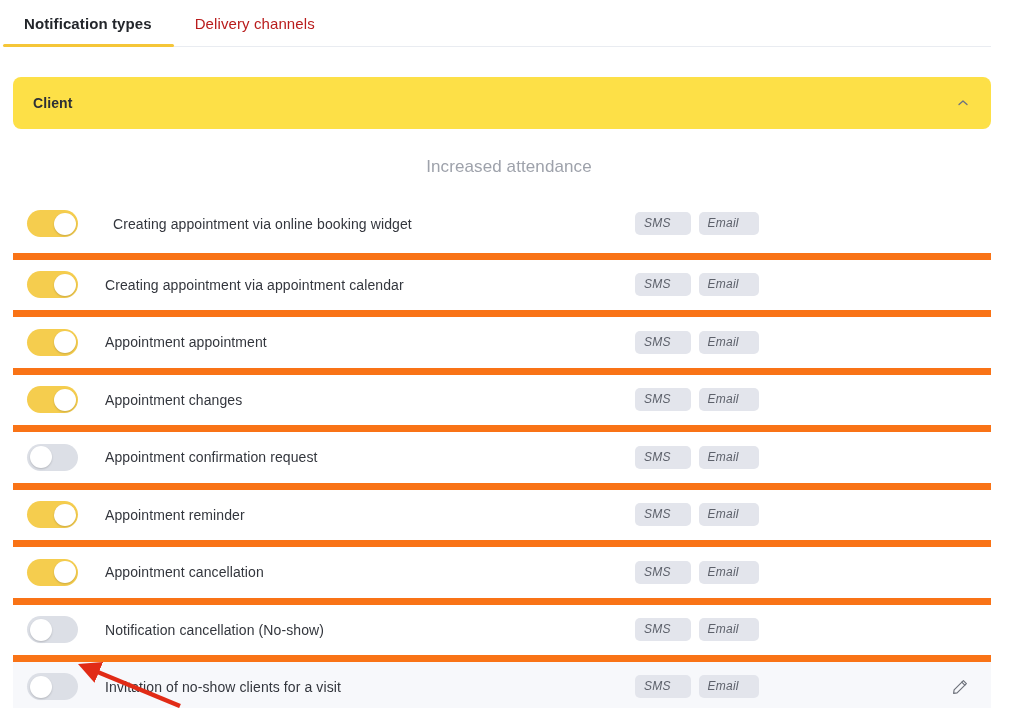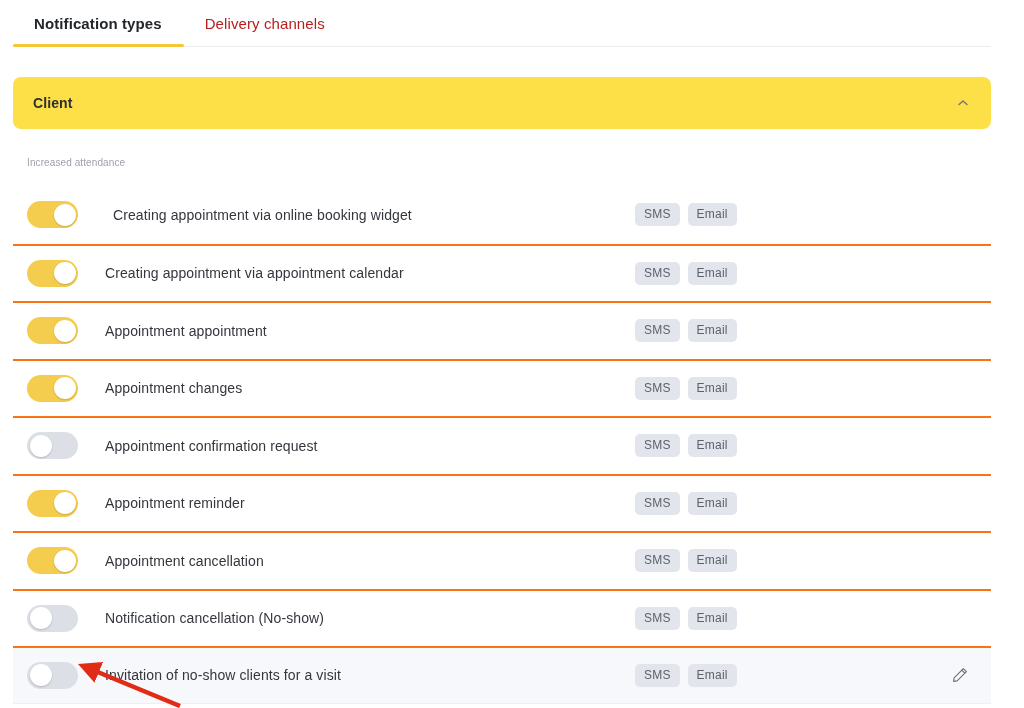--- a/index.html
+++ b/index.html
@@ -16,21 +16,21 @@
     position: relative;
     width: 1024px;
     height: 708px;
     background: #ffffff;
   }
 
   
   .tabbar {
     position: relative;
     height: 47px;
-    padding-left: 13px;
+    padding-left: 3px;
     display: flex;
     align-items: flex-start;
     border-radius: 23px;
   }
   .tabbar-underline {
     position: absolute;
     left: 13px;
     right: 33px;
     bottom: 0;
     height: 1px;
@@ -86,38 +86,39 @@
   .chevron {
     width: 16px;
     height: 16px;
     display: flex;
     align-items: center;
     justify-content: center;
     color: #6b7280;
   }
 
   .subgroup-label {
-    font-size: 10px;
+    font-size: 17px;
     color: #9ea2ab;
     margin-top: 28px;
     margin-bottom: 0;
     padding-left: 14px;
     letter-spacing: .1px;
+    text-align: center;
   }
 
   
   .rows {
     margin-top: 18px;
   }
   .row {
     position: relative;
     height: 57.5px;
     display: flex;
     align-items: center;
-    border-top: 2px solid #f97316;
+    border-top: 7px solid #f97316;
     padding-left: 14px;
     padding-right: 12px;
   }
   .row:first-child { border-top: none; gap: 8px; }
   .row.last {
     background: #f7f8fb;
     border-bottom: 1px solid #eef0f4;
   }
 
   
@@ -157,24 +158,25 @@
     left: 622px;
     display: flex;
     gap: 8px;
     align-items: center;
   }
   .chip {
     background: #e3e5ec;
     color: #5d616b;
     font-size: 12px;
     border-radius: 5px;
-    padding: 5px 9px 6px 9px;
+    padding: 5px 20px 6px 9px;
     line-height: 1;
     cursor: pointer;
     letter-spacing: .2px;
+    font-style: italic;
   }
 
   .edit-btn {
     position: absolute;
     right: 20px;
     width: 22px;
     height: 22px;
     display: flex;
     align-items: center;
     justify-content: center;

